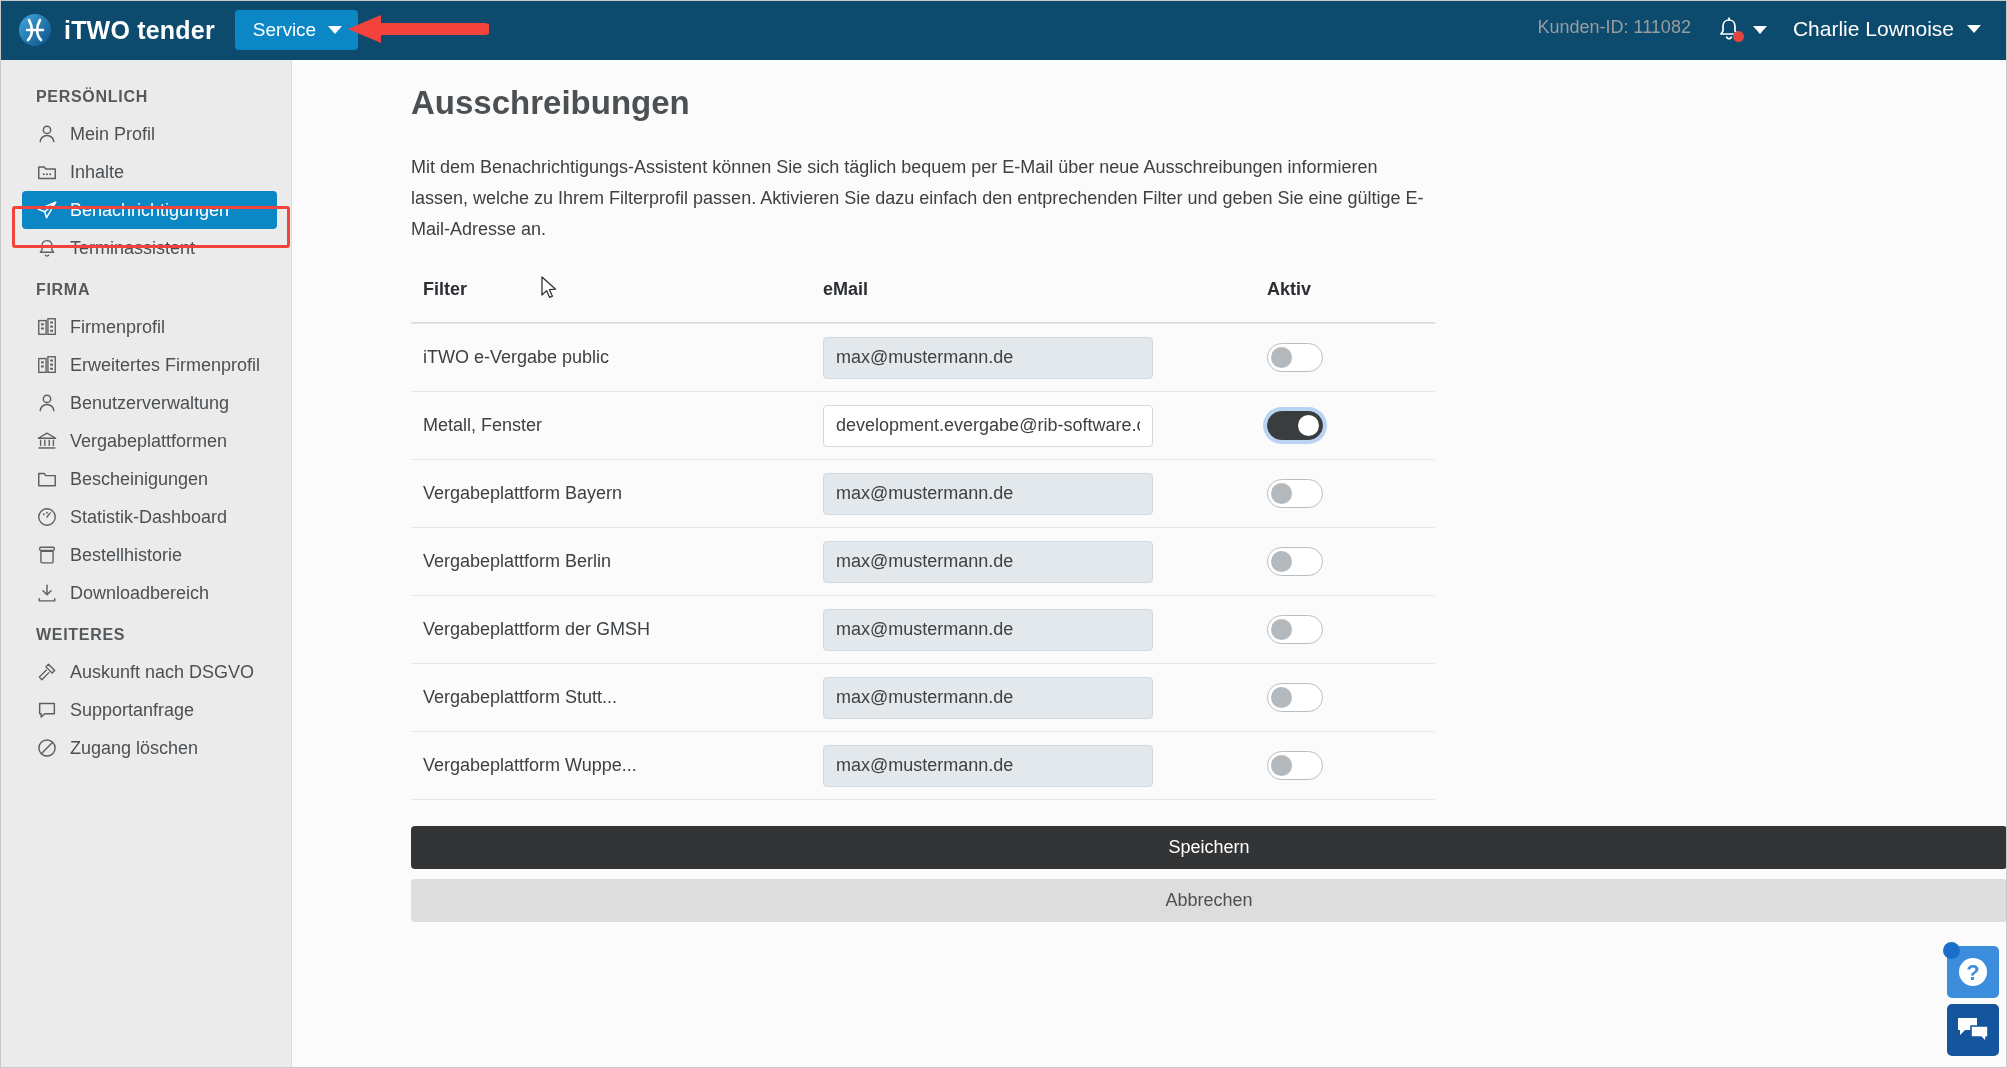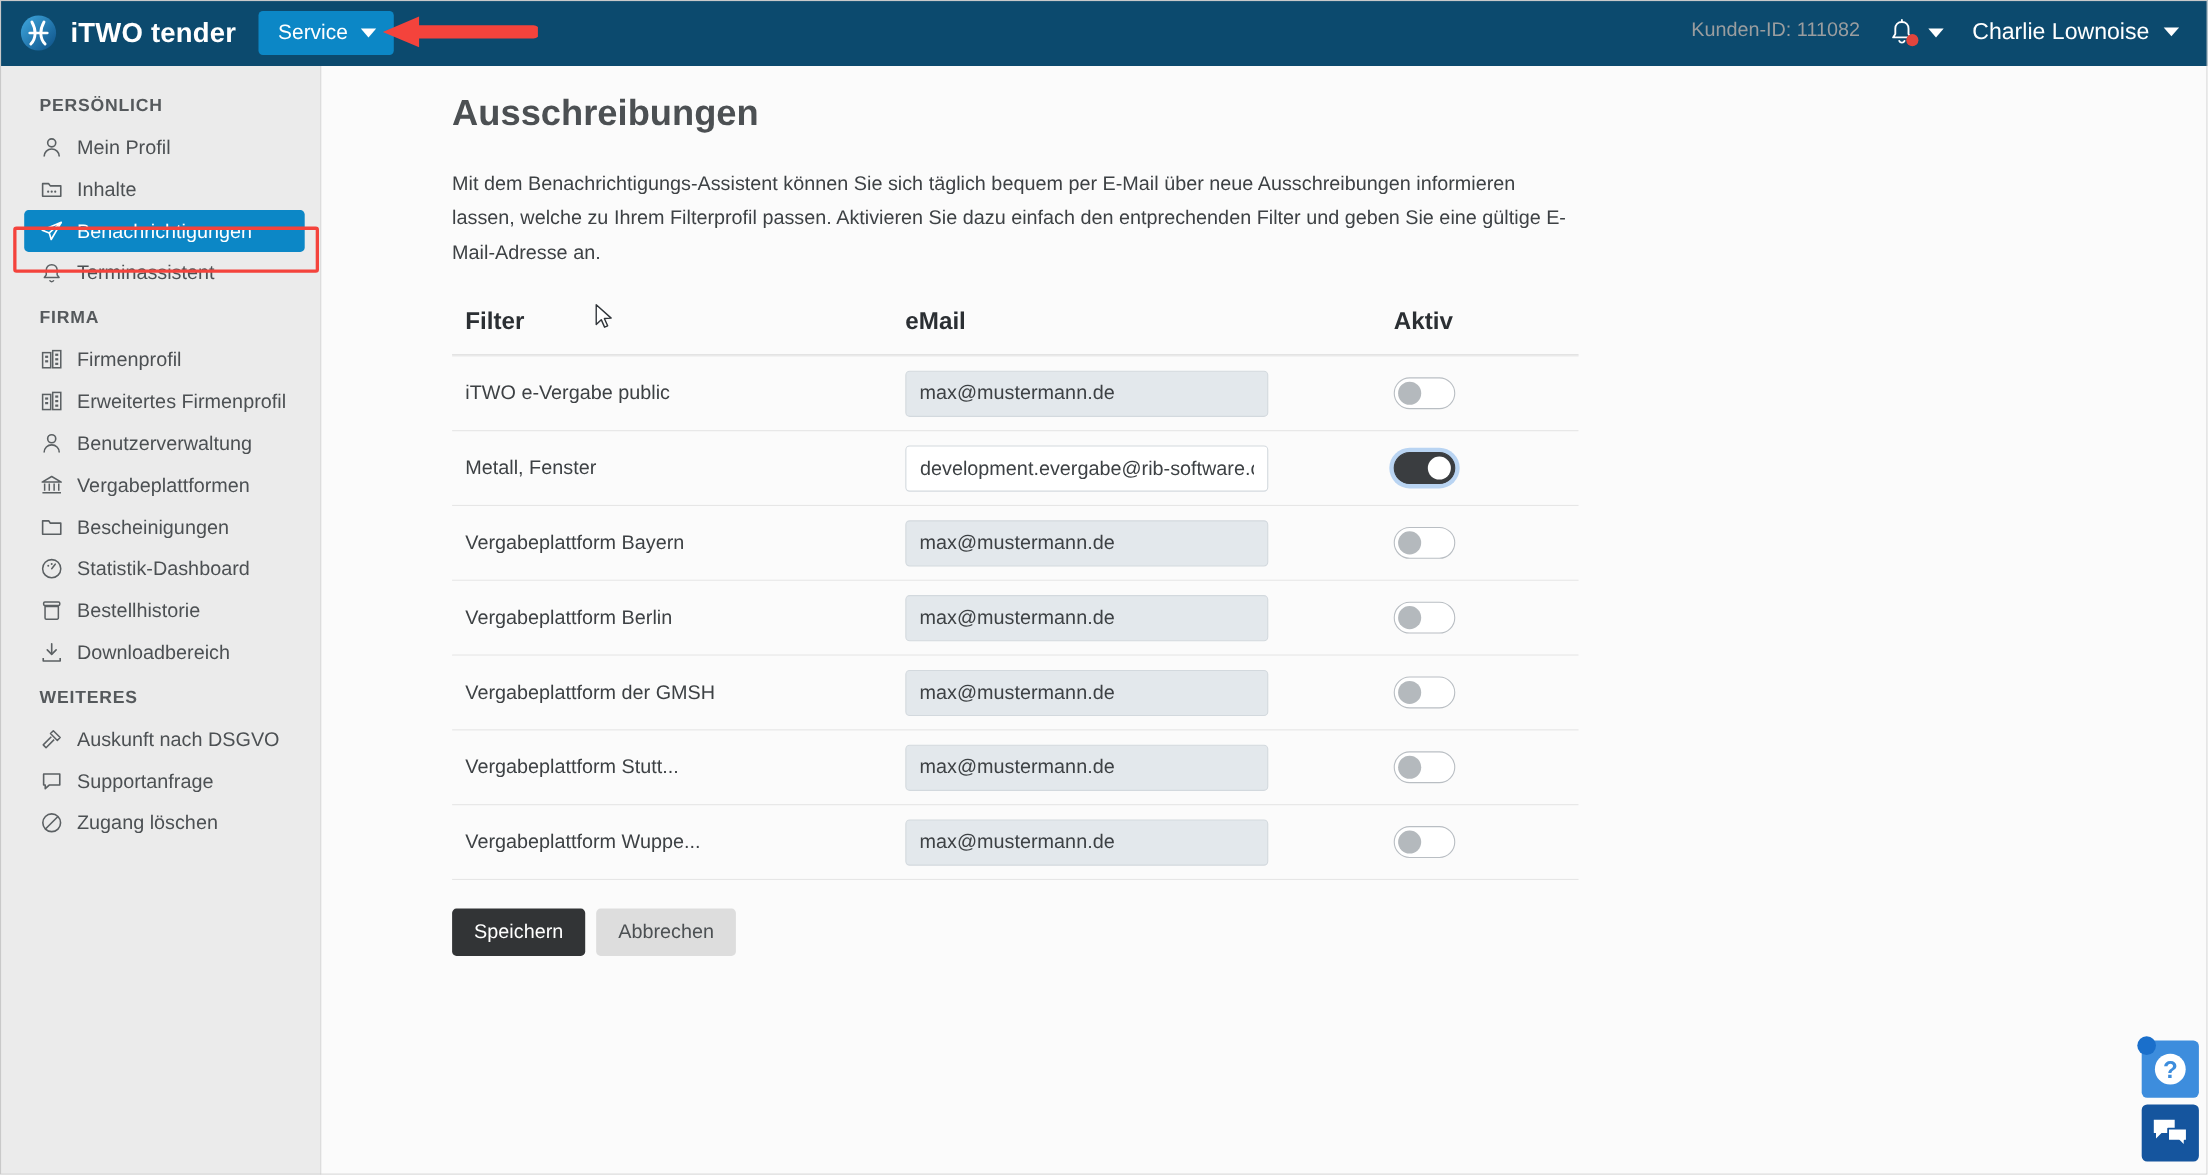--- a/index.html
+++ b/index.html
@@ -158,21 +158,21 @@
   .trow.head {
     border-top: none;
     border-bottom: 1px solid #dcdcdc;
     min-height: 44px;
     align-items: flex-start;
   }
   .col-filter { width: 412px; flex: 0 0 412px; padding-left: 12px; }
   .col-email  { width: 430px; flex: 0 0 430px; }
   .col-aktiv  { flex: 1 1 auto; padding-left: 14px; }
   .th {
-    font-size: 22px; font-weight: bold; color: #2b2f33;
+    font-size: 18px; font-weight: bold; color: #2b2f33;
   }
   .cell-label { font-size: 18px; color: #3d4144; white-space: nowrap; }
 
   .email-input {
     width: 330px; height: 42px;
     border-radius: 4px;
     border: 1px solid #d3d9de;
     background: #e3e8ec;
     color: #3d4144;
     font-size: 18px;
@@ -204,21 +204,21 @@
     background: #3a3d40;
     border: 1px solid #3a3d40;
     box-shadow: 0 0 0 4px #b9d4f2;
   }
   .toggle.on .knob {
     left: auto; right: 3px;
     background: #ffffff;
   }
 
   
-  .btn-row { margin: 26px 0 0 118px; display: flex; gap: 10px; }
+  .btn-row { margin: 26px 0 0 118px; display: flex; gap: 10px; flex-direction: column; }
   .btn {
     font-size: 18px;
     font-family: "Liberation Sans", sans-serif;
     border: none; border-radius: 4px;
     padding: 11px 20px;
     cursor: pointer;
   }
   .btn-primary { background: #323436; color: #ffffff; }
   .btn-secondary { background: #dddddd; color: #4c5053; }
 

